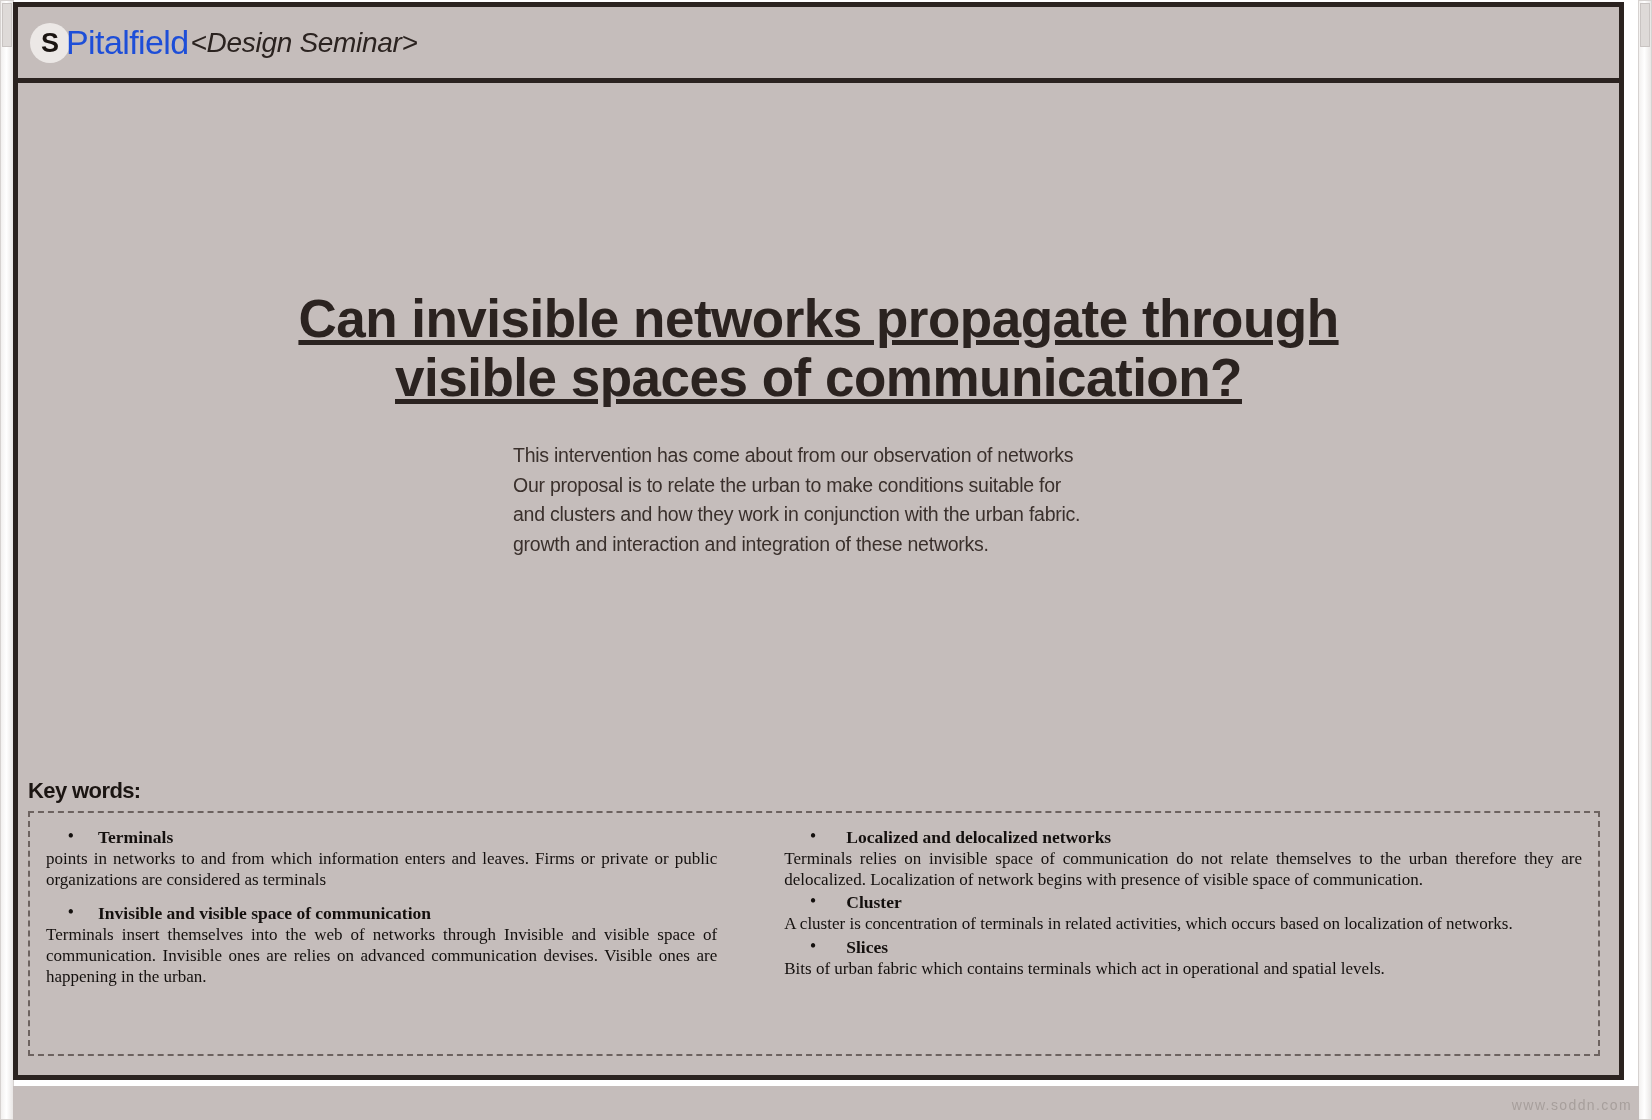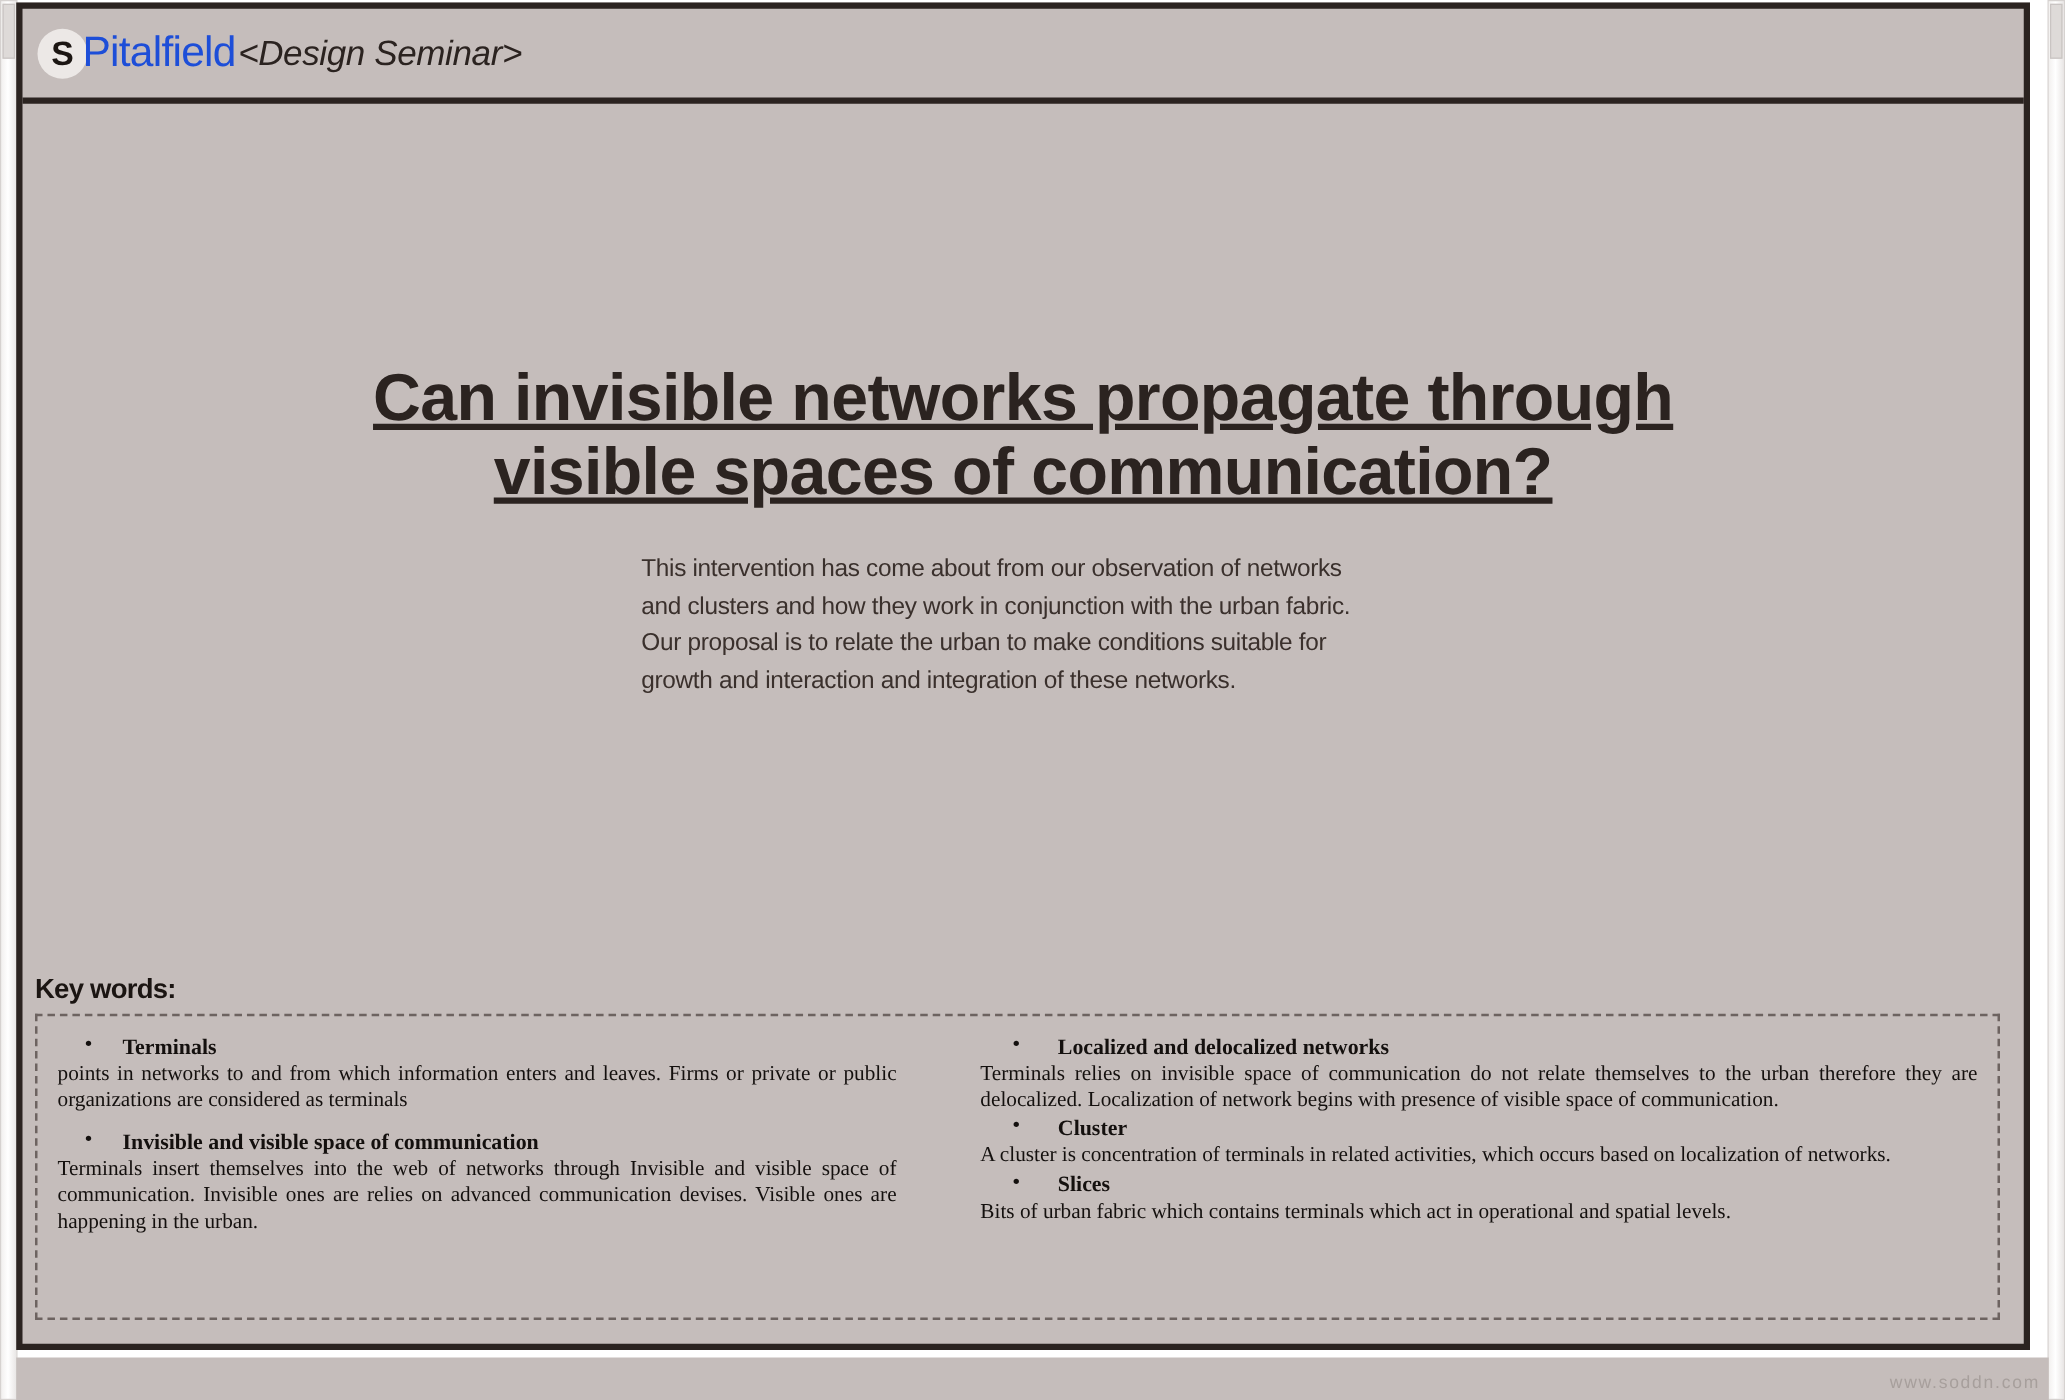--- a/index.html
+++ b/index.html
@@ -237,22 +237,22 @@
 
     <div id="board-main">
 
       <div id="headline">
         <span class="hl-line">Can invisible networks propagate through</span>
         <span class="hl-line">visible spaces of communication?</span>
       </div>
 
       <div id="standfirst">
         <span class="sf-line">This intervention has come about from our observation of networks</span>
+        <span class="sf-line">Our proposal is to relate the urban to make conditions suitable for</span>
         <span class="sf-line">and clusters and how they work in conjunction with the urban fabric.</span>
-        <span class="sf-line">Our proposal is to relate the urban to make conditions suitable for</span>
         <span class="sf-line">growth and interaction and integration of these networks.</span>
       </div>
 
       <div id="keywords-heading">Key words:</div>
 
       <div id="keywords-box">
 
         <div class="kw-col left">
           <div class="kw-entry">
             <span class="kw-term">Terminals</span>

